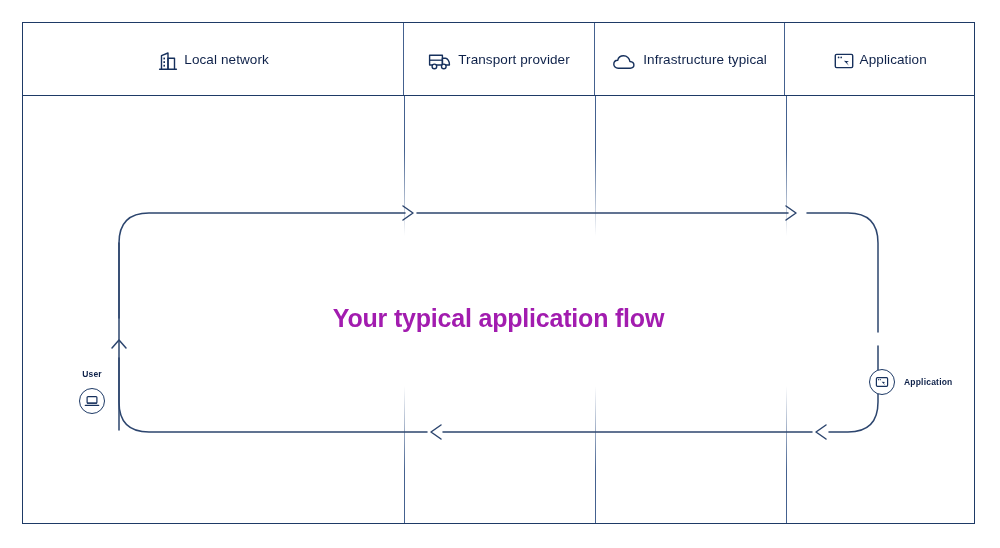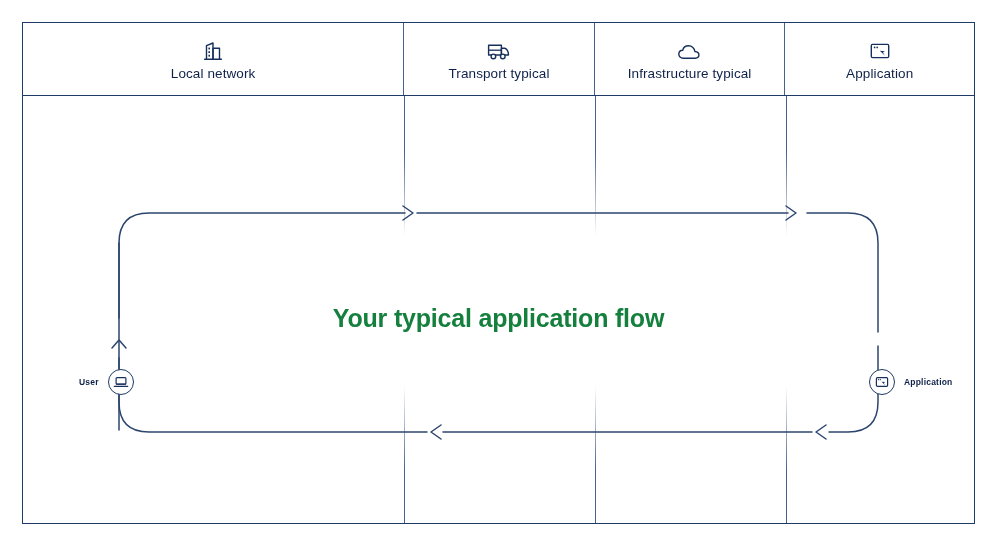--- a/index.html
+++ b/index.html
@@ -34,21 +34,21 @@
     left: 0;
     top: 0;
     right: 0;
     height: 73px;
     border-bottom: 1.5px solid #1e3a66;
     box-sizing: border-box;
     display: flex;
   }
   .header-cell {
     display: flex;
-    flex-direction: column;
+    flex-direction: row;
     align-items: center;
     justify-content: center;
     box-sizing: border-box;
     border-right: 1.2px solid #44618f;
     height: 100%;
     gap: 5px;
   }
   .header-cell:last-child { border-right: none; }
   .header-cell .hdr-icon {
     height: 24px;
@@ -108,33 +108,33 @@
 
   
   #flow-title {
     position: absolute;
     left: 0;
     right: 0;
     top: 208px;
     text-align: center;
     font-size: 25px;
     font-weight: bold;
-    color: #15803d;
+    color: #a21caf;
     letter-spacing: -0.2px;
     pointer-events: none;
   }
 
   
   .endpoint {
     position: absolute;
     display: flex;
     align-items: center;
     gap: 9px;
   }
-  #endpoint-user  { left: 56px;  top: 273px; flex-direction: row; }
+  #endpoint-user  { left: 56px;  top: 273px; flex-direction: column; }
   #endpoint-app   { left: 846px; top: 273px; flex-direction: row; }
 
   .endpoint-circle {
     width: 26px;
     height: 26px;
     border-radius: 50%;
     border: 1.4px solid #1e3a66;
     background: #ffffff;
     display: flex;
     align-items: center;
@@ -174,21 +174,21 @@
     <div class="header-cell col-1">
       <span class="hdr-icon">
         <svg width="25" height="20" viewBox="0 0 25 20" fill="none">
           <path d="M1.6 4.2H14.4V14H1.6V4.2Z" stroke="#16305c" stroke-width="1.4" stroke-linejoin="round"></path>
           <path d="M14.4 7.2H17.6C19.4 7.2 21.4 10.4 21.4 13V14H14.4V7.2Z" stroke="#16305c" stroke-width="1.4" stroke-linejoin="round"></path>
           <circle cx="6.4" cy="15.4" r="2.3" stroke="#16305c" stroke-width="1.4" fill="#fff"></circle>
           <circle cx="15.8" cy="15.4" r="2.3" stroke="#16305c" stroke-width="1.4" fill="#fff"></circle>
           <path d="M1.6 9.2H14.4" stroke="#16305c" stroke-width="1.3"></path>
         </svg>
       </span>
-      <span class="hdr-label">Transport typical</span>
+      <span class="hdr-label">Transport provider</span>
     </div>
 
     <div class="header-cell col-2">
       <span class="hdr-icon">
         <svg width="26" height="18" viewBox="0 0 26 18" fill="none">
           <path d="M6.2 15.2C3.6 15.2 1.8 13.4 1.8 11.2C1.8 9.1 3.5 7.4 5.7 7.3C6.3 4.6 8.7 2.8 11.6 2.8C14.9 2.8 17.6 5.3 17.9 8.5C20.2 8.7 21.9 10.4 21.9 12.1C21.9 13.9 20.3 15.2 18.2 15.2H6.2Z" stroke="#16305c" stroke-width="1.4" stroke-linejoin="round"></path>
         </svg>
       </span>
       <span class="hdr-label">Infrastructure typical</span>
     </div>

